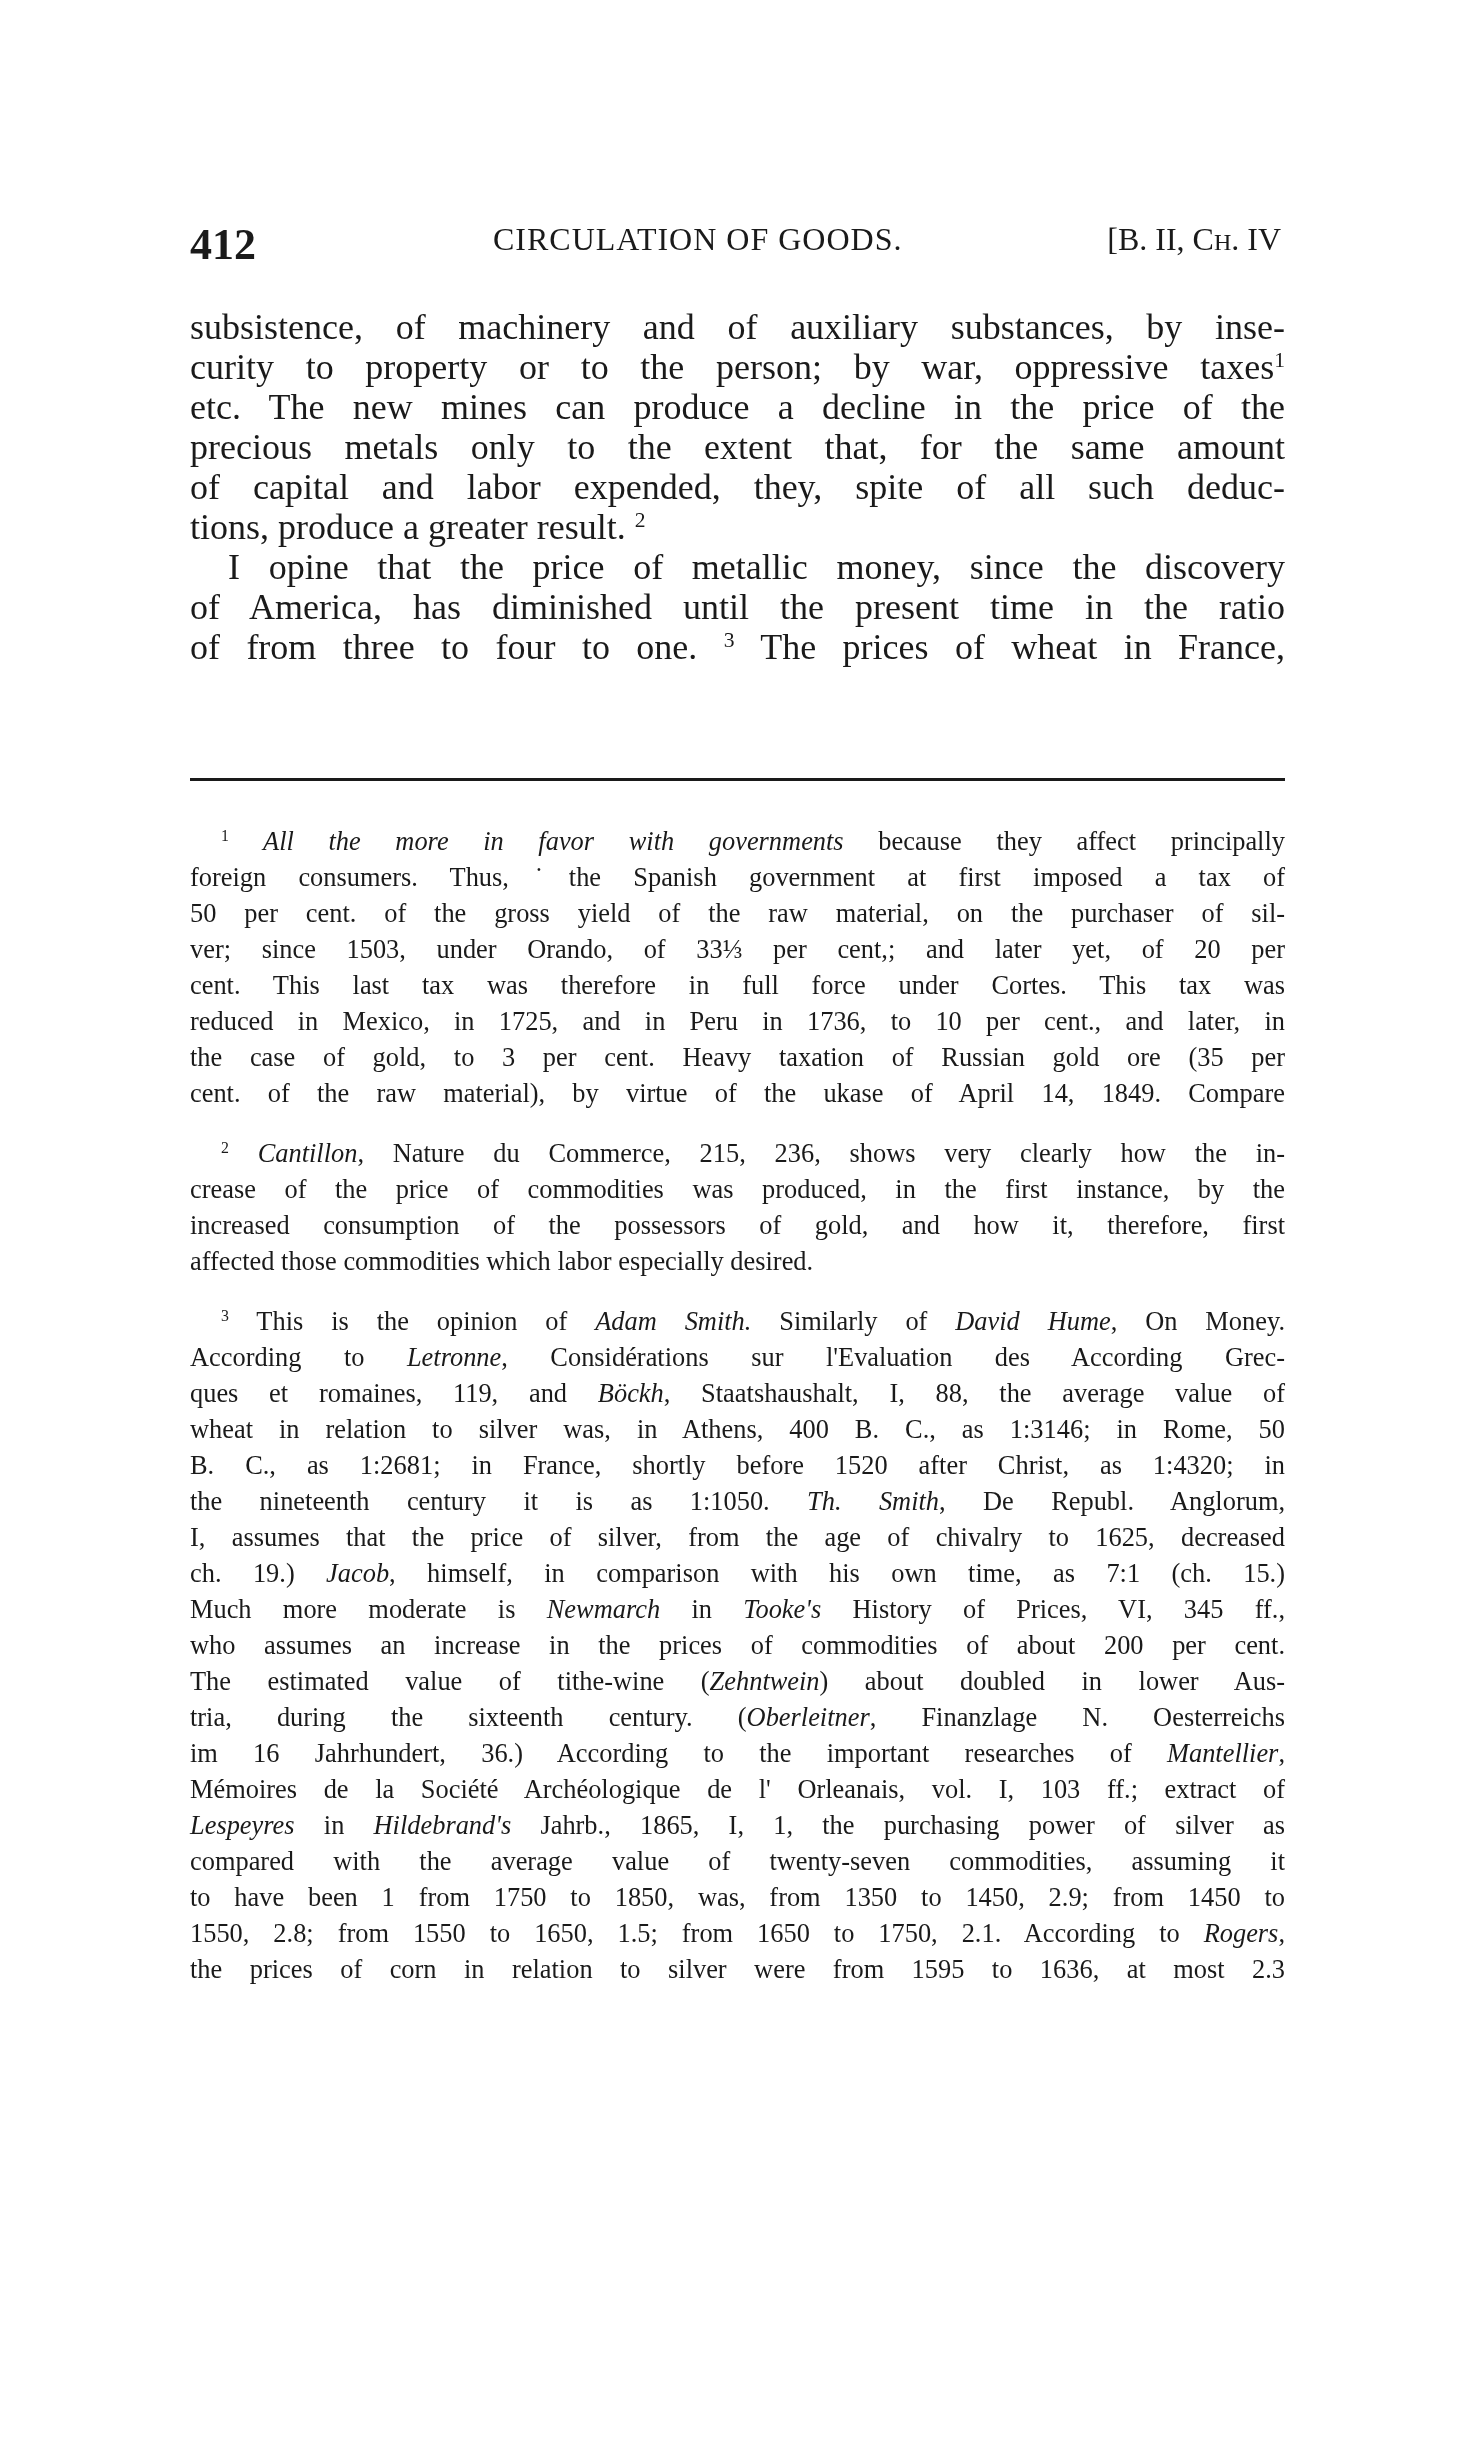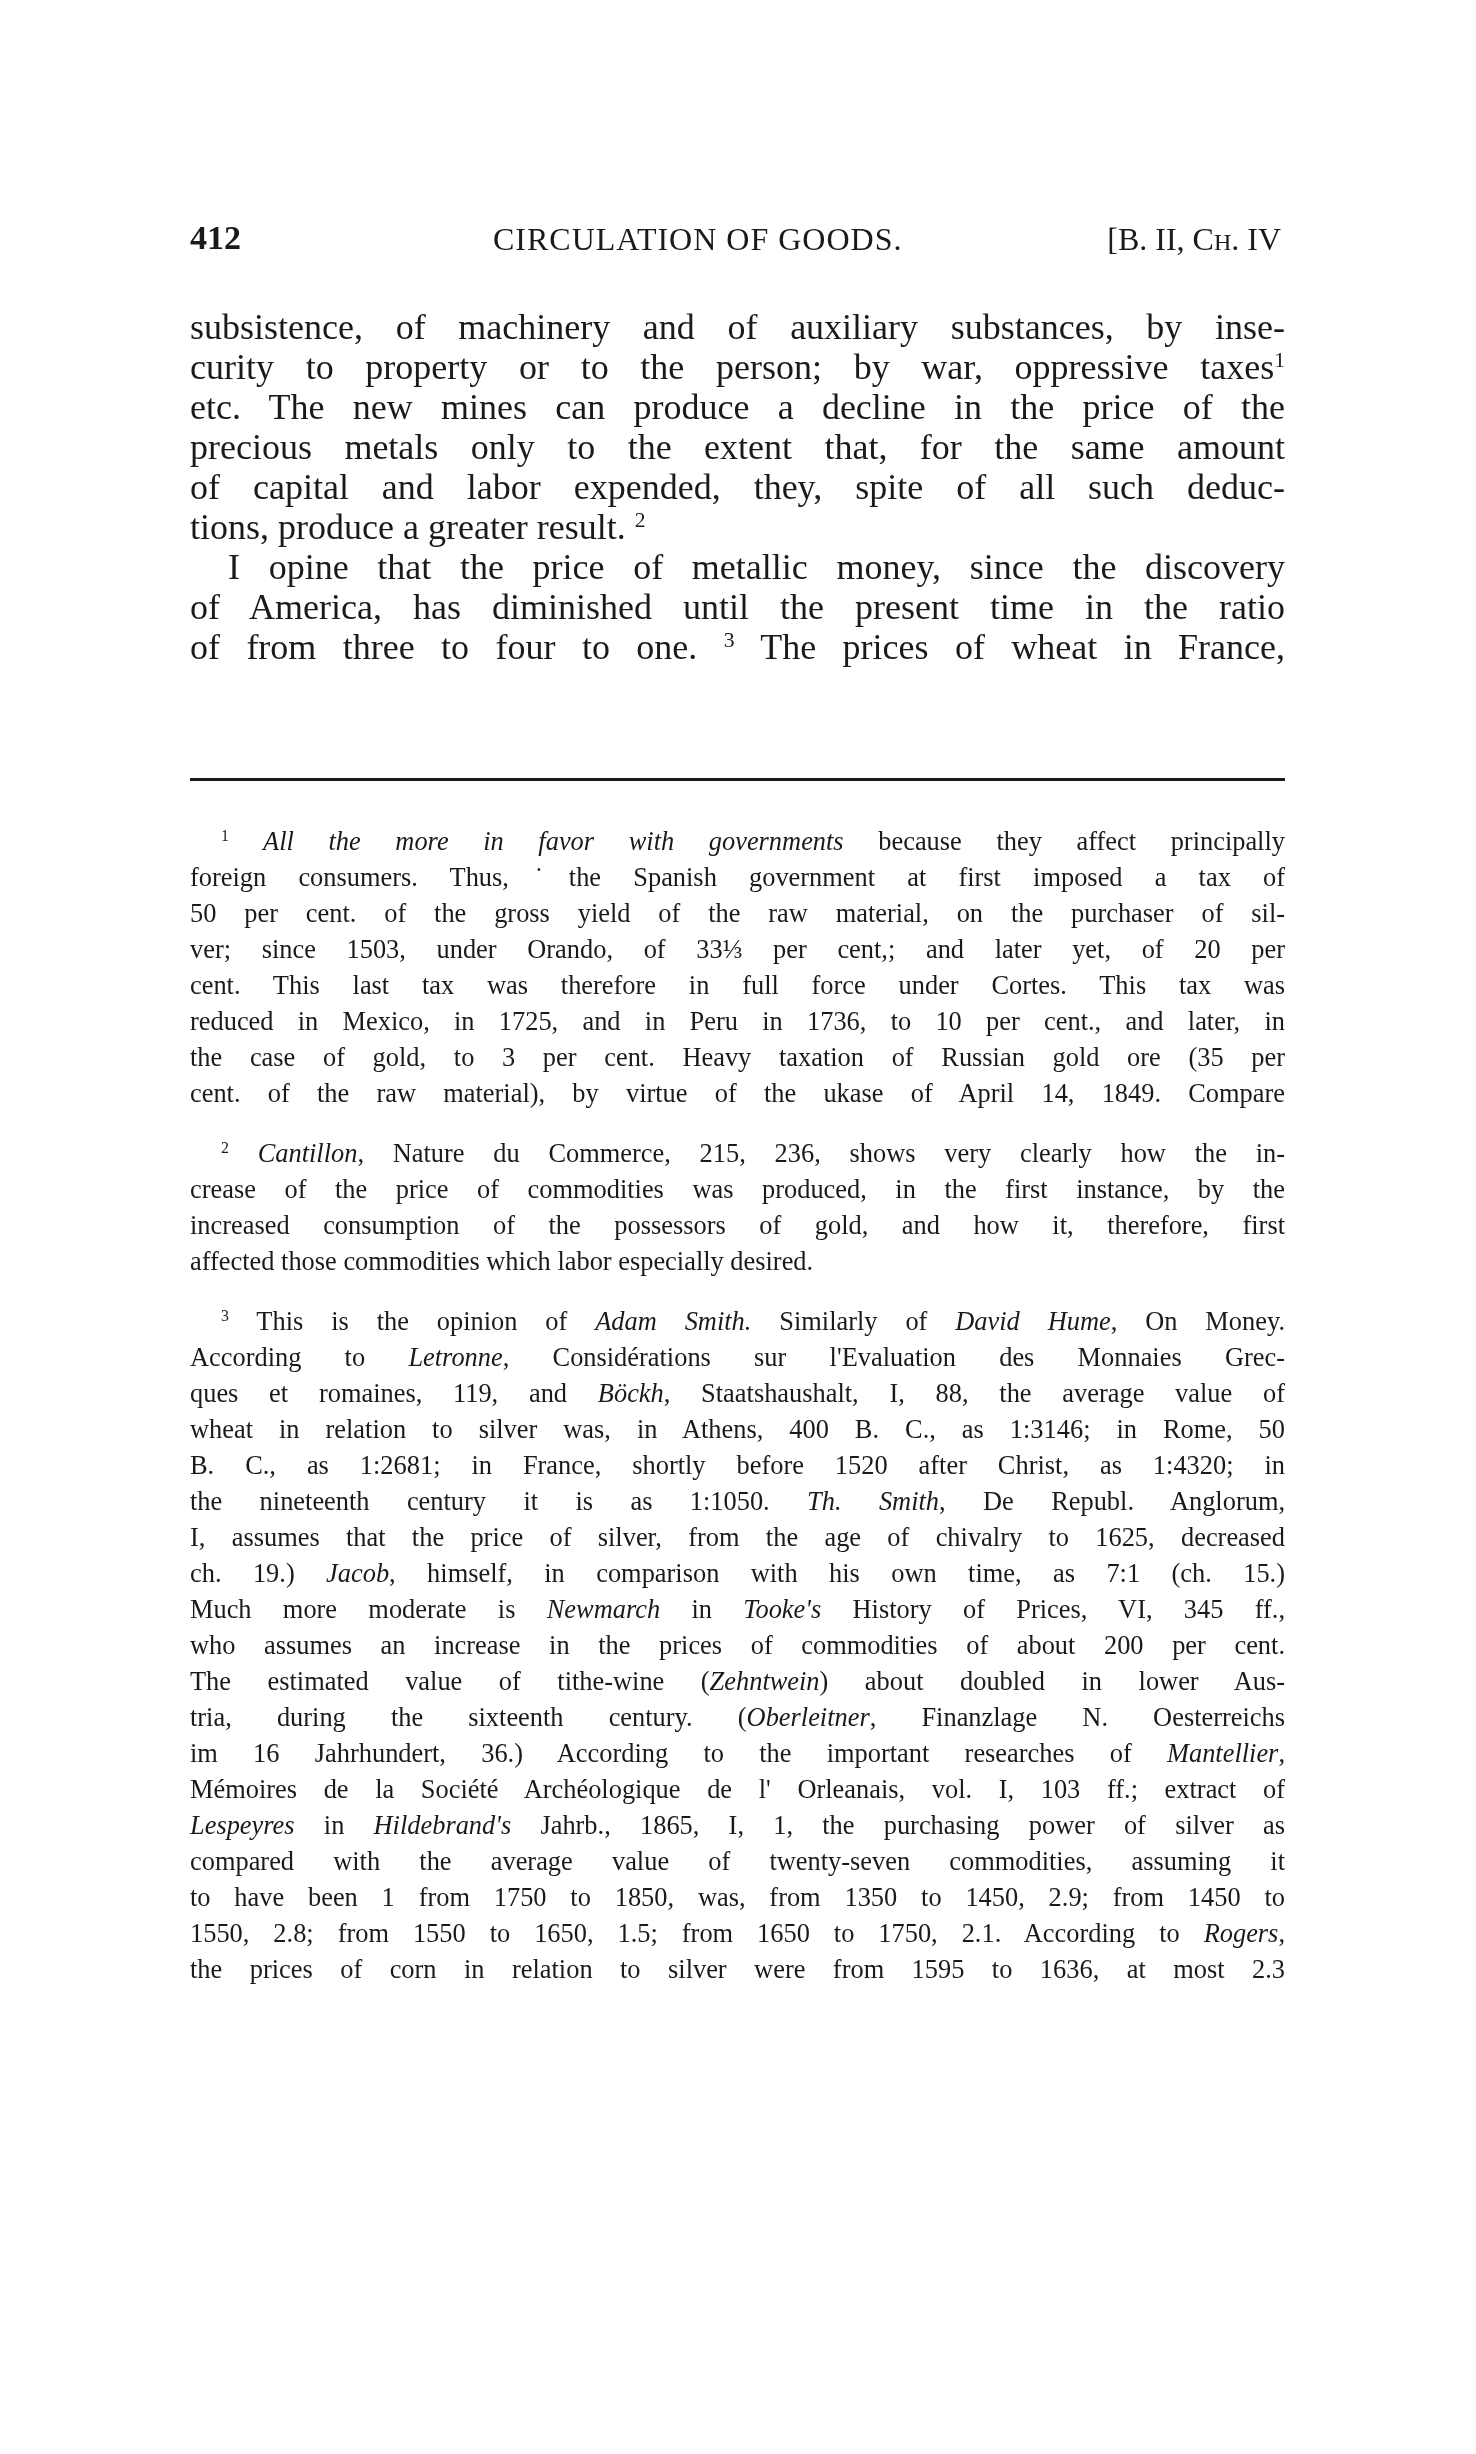--- a/index.html
+++ b/index.html
@@ -1,20 +1,20 @@
 <!DOCTYPE html>
 <html><head>
 <meta charset="utf-8">
 <style>
   html, body { margin: 0; padding: 0; background: #ffffff; }
   body { width: 1477px; height: 2455px; position: relative; overflow: hidden; color: #1a1a1a; }
   .page { position: absolute; left: 0; top: 0; width: 1477px; height: 2455px; background: #ffffff; }
   .header { position: absolute; left: 190px; top: 219px; width: 1095px; height: 50px;
             font-family: "Liberation Serif", "DejaVu Serif", serif; font-size: 32px; }
-  .hdr-num { position: absolute; left: 0; top: 0; font-weight: bold; font-size: 34px; }
+  .hdr-num { position: absolute; left: 0; top: 0; font-weight: bold; font-size: 44px; }
   .hdr-title { position: absolute; left: 303px; top: 1.9px; letter-spacing: 1px; }
   .hdr-ref { position: absolute; right: 4px; top: 1.9px; }
   .hdr-ref .sc { font-size: 24px; }
   .body-text { position: absolute; left: 190px; top: 307px; width: 1095px;
                font-family: Liberation Serif, serif; font-size: 36px; }
   .line { display: block; width: 100%; height: 40px; line-height: 40px; white-space: nowrap;
           text-align: justify; text-align-last: justify; overflow: visible; }
   .line.last { text-align-last: left; }
   .line.indent { padding-left: 38px; box-sizing: border-box; }
   .rule { position: absolute; left: 190px; top: 778px; width: 1095px; height: 2.9px; background: #1a1a1a; }
@@ -57,21 +57,21 @@
       <span class="line"><span>ver; since 1503, under Orando, of 33⅓ per cent,; and later yet, of 20 per</span></span>
       <span class="line"><span>cent.  This last tax was therefore in full force under Cortes.  This tax was</span></span>
       <span class="line"><span>reduced in Mexico, in 1725, and in Peru in 1736, to 10 per cent., and later, in</span></span>
       <span class="line"><span>the case of gold, to 3 per cent.   Heavy taxation of Russian gold ore (35 per</span></span>
       <span class="line"><span>cent. of the raw material), by virtue of the ukase of April 14, 1849.  Compare</span></span>
       <span class="line indent"><sup>2</sup><i> Cantillon</i><span>, Nature du Commerce, 215, 236, shows very clearly how the in-</span></span>
       <span class="line"><span>crease of the price of commodities was produced, in the first instance, by the</span></span>
       <span class="line"><span>increased consumption of the possessors of gold, and how it, therefore, first</span></span>
       <span class="line last"><span>affected those commodities which labor especially desired.</span></span>
       <span class="line indent"><sup>3</sup><span> This is the opinion of </span><i>Adam Smith.</i><span>  Similarly of </span><i>David Hume</i><span>, On Money.</span></span>
-      <span class="line"><span>According to </span><i>Letronne</i><span>, Considérations sur l'Evaluation des Monnaies Grec-</span></span>
+      <span class="line"><span>According to </span><i>Letronne</i><span>, Considérations sur l'Evaluation des According Grec-</span></span>
       <span class="line"><span>ques et romaines, 119, and </span><i>Böckh</i><span>, Staatshaushalt, I, 88, the average value of</span></span>
       <span class="line"><span>wheat in relation to silver was, in Athens, 400 B. C., as 1:3146; in Rome, 50</span></span>
       <span class="line"><span>B. C., as 1:2681; in France, shortly before 1520 after Christ, as 1:4320; in</span></span>
       <span class="line"><span>the nineteenth century it is as 1:1050.  </span><i>Th. Smith</i><span>, De Republ. Anglorum,</span></span>
       <span class="line"><span>I, assumes that the price of silver, from the age of chivalry to 1625, decreased</span></span>
       <span class="line"><span>ch. 19.)  </span><i>Jacob</i><span>, himself, in comparison with his own time, as 7:1 (ch. 15.)</span></span>
       <span class="line"><span>Much more moderate is </span><i>Newmarch</i><span> in </span><i>Tooke's</i><span> History of Prices, VI, 345 ff.,</span></span>
       <span class="line"><span>who assumes an increase in the prices of commodities of about 200 per cent.</span></span>
       <span class="line"><span>The estimated value of tithe-wine (</span><i>Zehntwein</i><span>) about doubled in lower Aus-</span></span>
       <span class="line"><span>tria, during the sixteenth century.  (</span><i>Oberleitner</i><span>, Finanzlage N. Oesterreichs</span></span>

